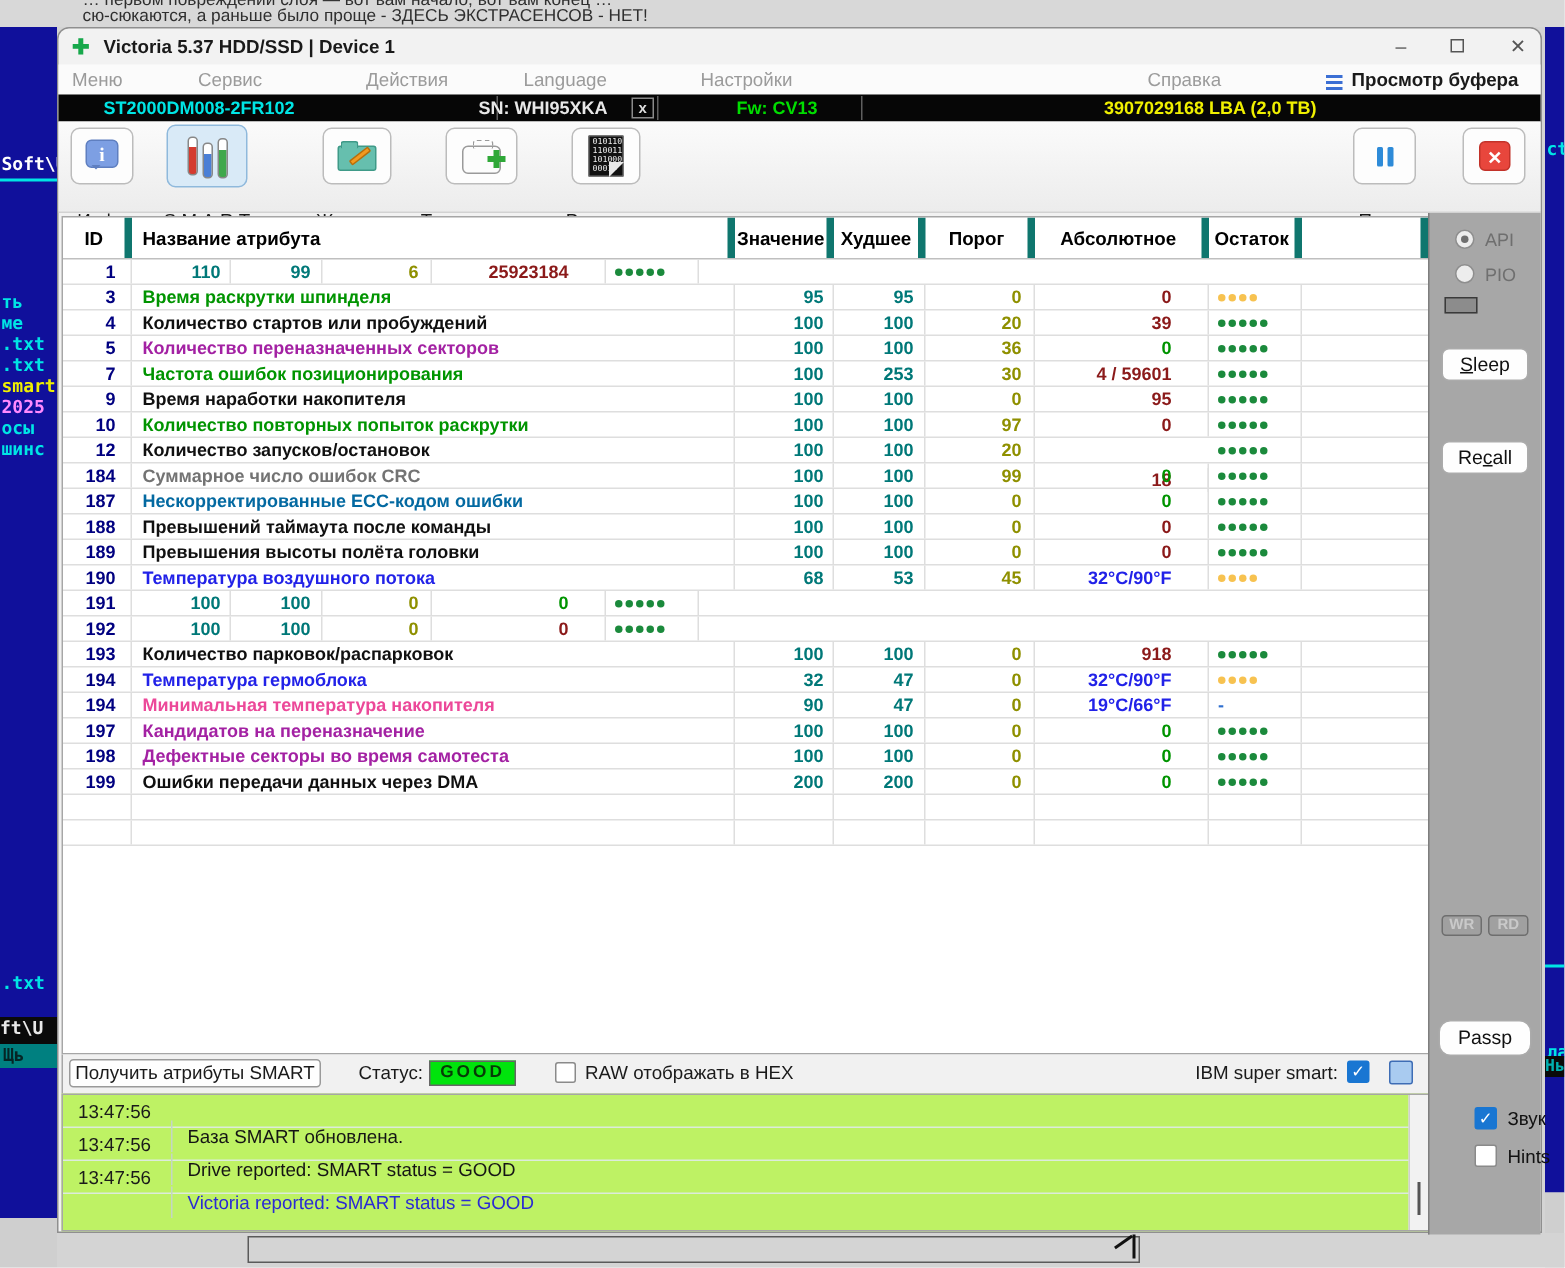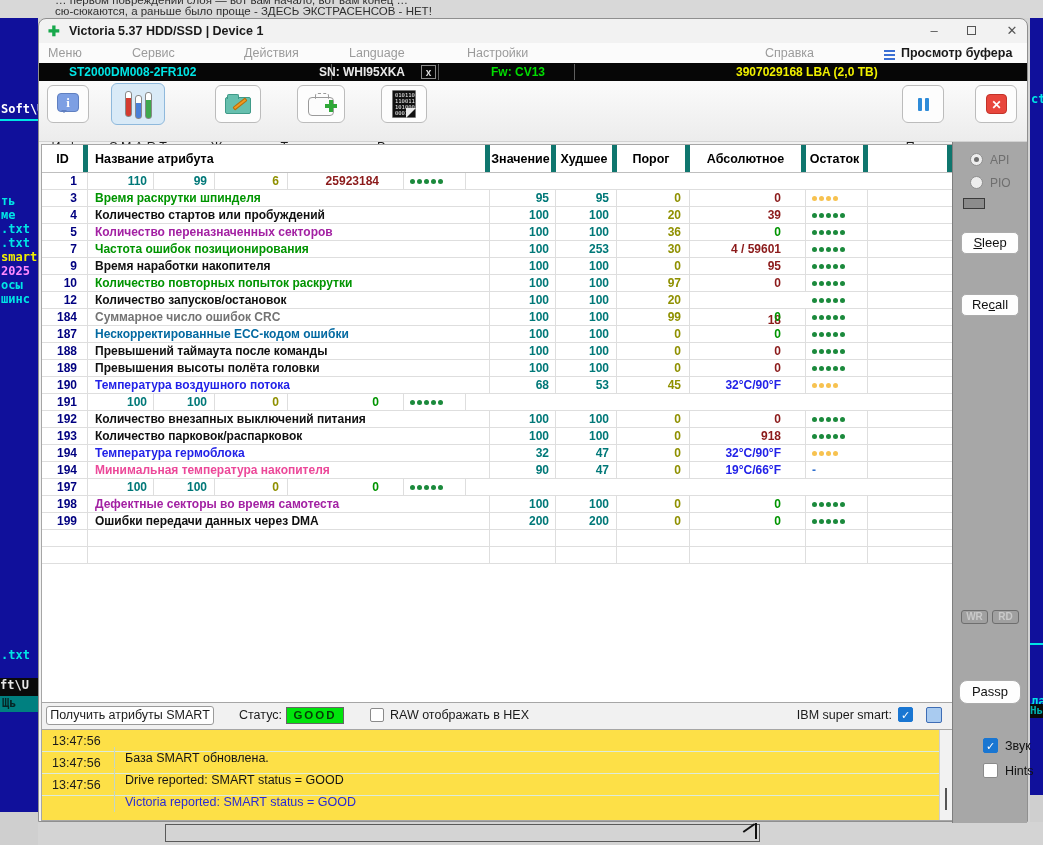--- a/index.html
+++ b/index.html
@@ -87,21 +87,21 @@
 
   
   #statusbar { left:2px; top:684px; width:912px; height:26px; background:#F1F1F1; border-left:1px solid #A6A6A6; border-right:1px solid #A6A6A6; font-size:12.5px; color:#1A1A1A; }
   #get-smart { left:4px; top:3px; width:168px; height:19px; background:#FEFEFE; border:1px solid #9A9A9A; border-radius:3px; text-align:center; line-height:17px; font-size:12.5px; }
   #good-badge { left:244px; top:4px; width:58px; height:17px; background:#00E40C; border:1px solid #666; text-align:center; font-weight:bold; font-size:11.5px; letter-spacing:2px; line-height:15px; color:#063A06; }
   .cb { position:absolute; width:15px; height:15px; background:#fff; border:1px solid #8A8A8A; border-radius:2px; text-align:center; line-height:14px; font-size:11px; color:#fff; }
   .cb.checked { background:#1976D2; border-color:#1976D2; }
   #ibm-square { width:16px; height:16px; background:#A9CBF0; border:1px solid #3E6DB5; border-radius:2px; }
 
   
-  #log { left:2px; top:710px; width:912px; height:92px; background:#fde047; border:1px solid #A6A6A6; overflow:hidden; }
+  #log { left:2px; top:710px; width:912px; height:92px; background:#bef264; border:1px solid #A6A6A6; overflow:hidden; }
   .logrow { display:flex; height:22px; border-bottom:1px solid #DCEBDC; font-size:12.5px; align-items:center; }
   .logtime { width:72px; padding-left:10px; color:#1A1A1A; }
   .logmsg { padding-left:10px; border-left:1px solid #C4D6C4; height:100%; display:flex; align-items:center;margin-top:34px; }
   #log-scroll { position:absolute; right:0; top:0; bottom:0; width:13px; background:#F2F2F2; border-left:1px solid #CFCFCF; }
   #log-thumb { position:absolute; left:5px; top:58px; width:2px; height:22px; background:#555; }
 
   
   #rpanel { left:913px; top:123px; width:75px; height:681px; background:#A7A7A7; border-left:1px solid #7E7E7E; font-size:12px; }
   .radio { position:absolute; width:13px; height:13px; border-radius:50%; background:#EDEDED; border:1px solid #8E8E8E; }
   .radio.sel::after { content:""; position:absolute; left:3px; top:3px; width:5px; height:5px; border-radius:50%; background:#6F6F6F; }
@@ -461,21 +461,20 @@
             <span class="dot dot-g"></span>
             <span class="dot dot-g"></span>
             <span class="dot dot-g"></span>
             <span class="dot dot-g"></span>
             <span class="dot dot-g"></span>
           </div>
           <div class="tc c-fill"></div>
         </div>
         <div class="trow">
           <div class="tc c-id">192</div>
-          <div class="tc c-name" style="color: rgb(16, 16, 16);">Количество внезапных выключений питания</div>
           <div class="tc c-val">100</div>
           <div class="tc c-worst">100</div>
           <div class="tc c-thr">0</div>
           <div class="tc c-abs" style="color: rgb(139, 26, 26);">0</div>
           <div class="tc c-dots">
             <span class="dot dot-g"></span>
             <span class="dot dot-g"></span>
             <span class="dot dot-g"></span>
             <span class="dot dot-g"></span>
             <span class="dot dot-g"></span>
@@ -518,20 +517,21 @@
           <div class="tc c-name" style="color: #ec4899;">Минимальная температура накопителя</div>
           <div class="tc c-val">90</div>
           <div class="tc c-worst">47</div>
           <div class="tc c-thr">0</div>
           <div class="tc c-abs" style="color: rgb(34, 34, 232);">19°C/66°F</div>
           <div class="tc c-dots" style="color: rgb(47, 111, 207);">-</div>
           <div class="tc c-fill"></div>
         </div>
         <div class="trow">
           <div class="tc c-id">197</div>
+          <div class="tc c-name" style="color: rgb(163, 33, 163);">Кандидатов на переназначение</div>
           <div class="tc c-val">100</div>
           <div class="tc c-worst">100</div>
           <div class="tc c-thr">0</div>
           <div class="tc c-abs" style="color: rgb(0, 148, 0);">0</div>
           <div class="tc c-dots">
             <span class="dot dot-g"></span>
             <span class="dot dot-g"></span>
             <span class="dot dot-g"></span>
             <span class="dot dot-g"></span>
             <span class="dot dot-g"></span>

